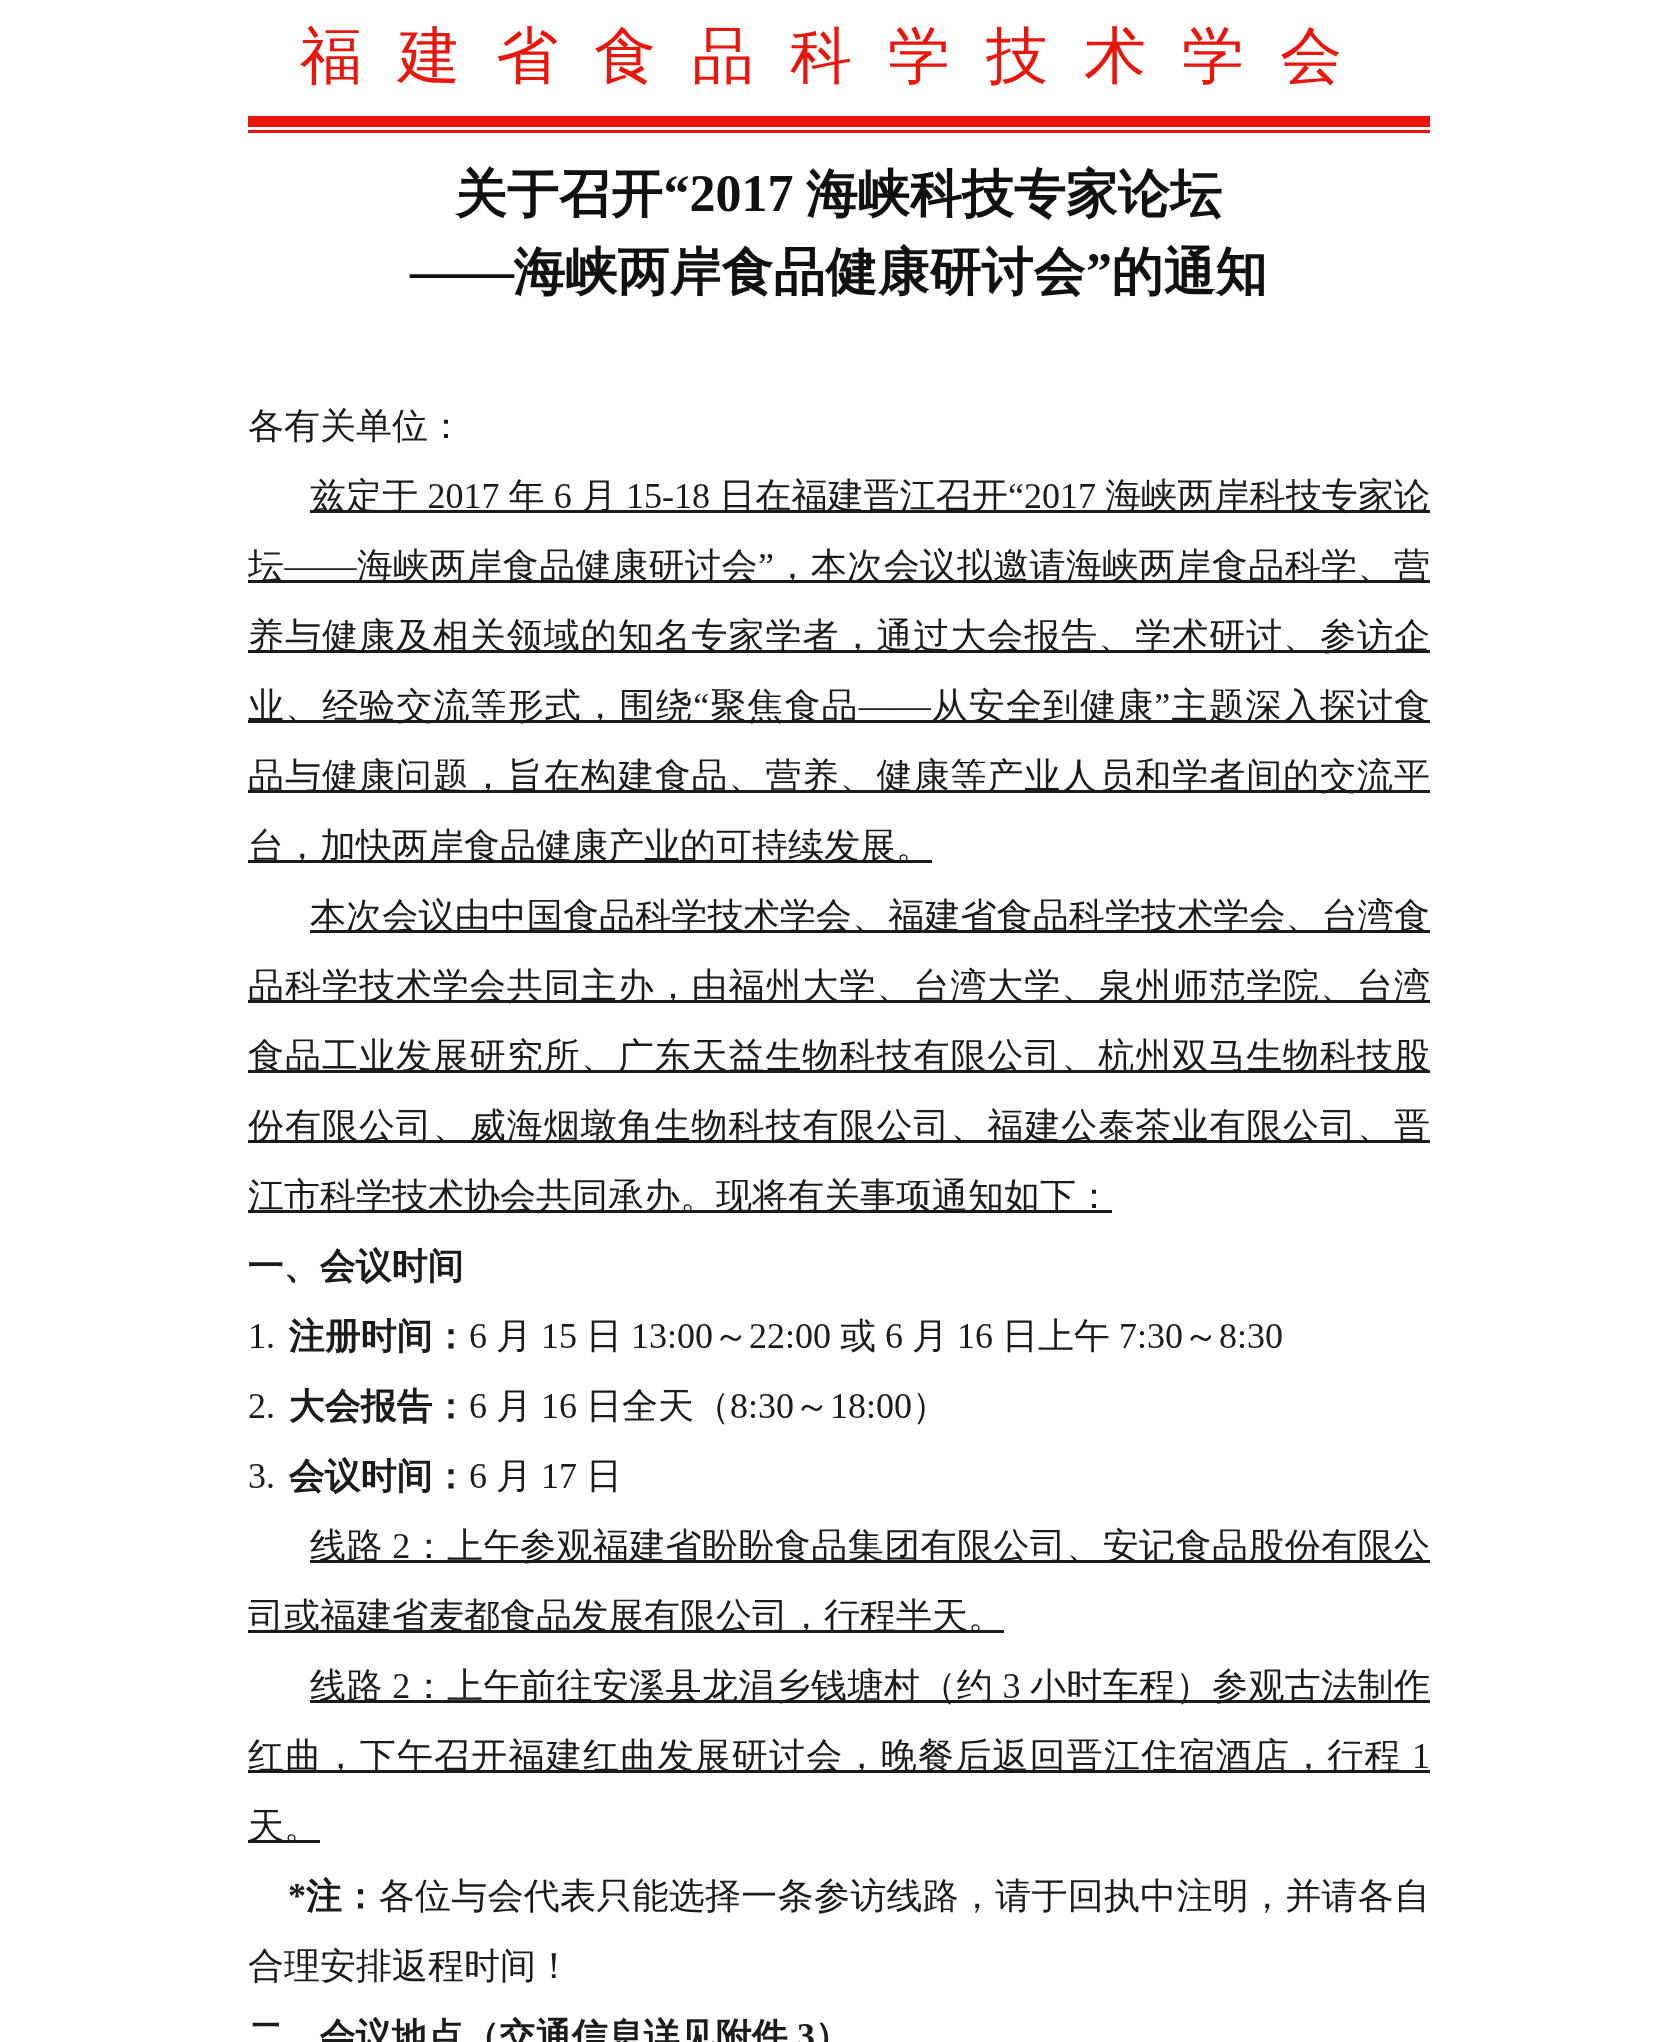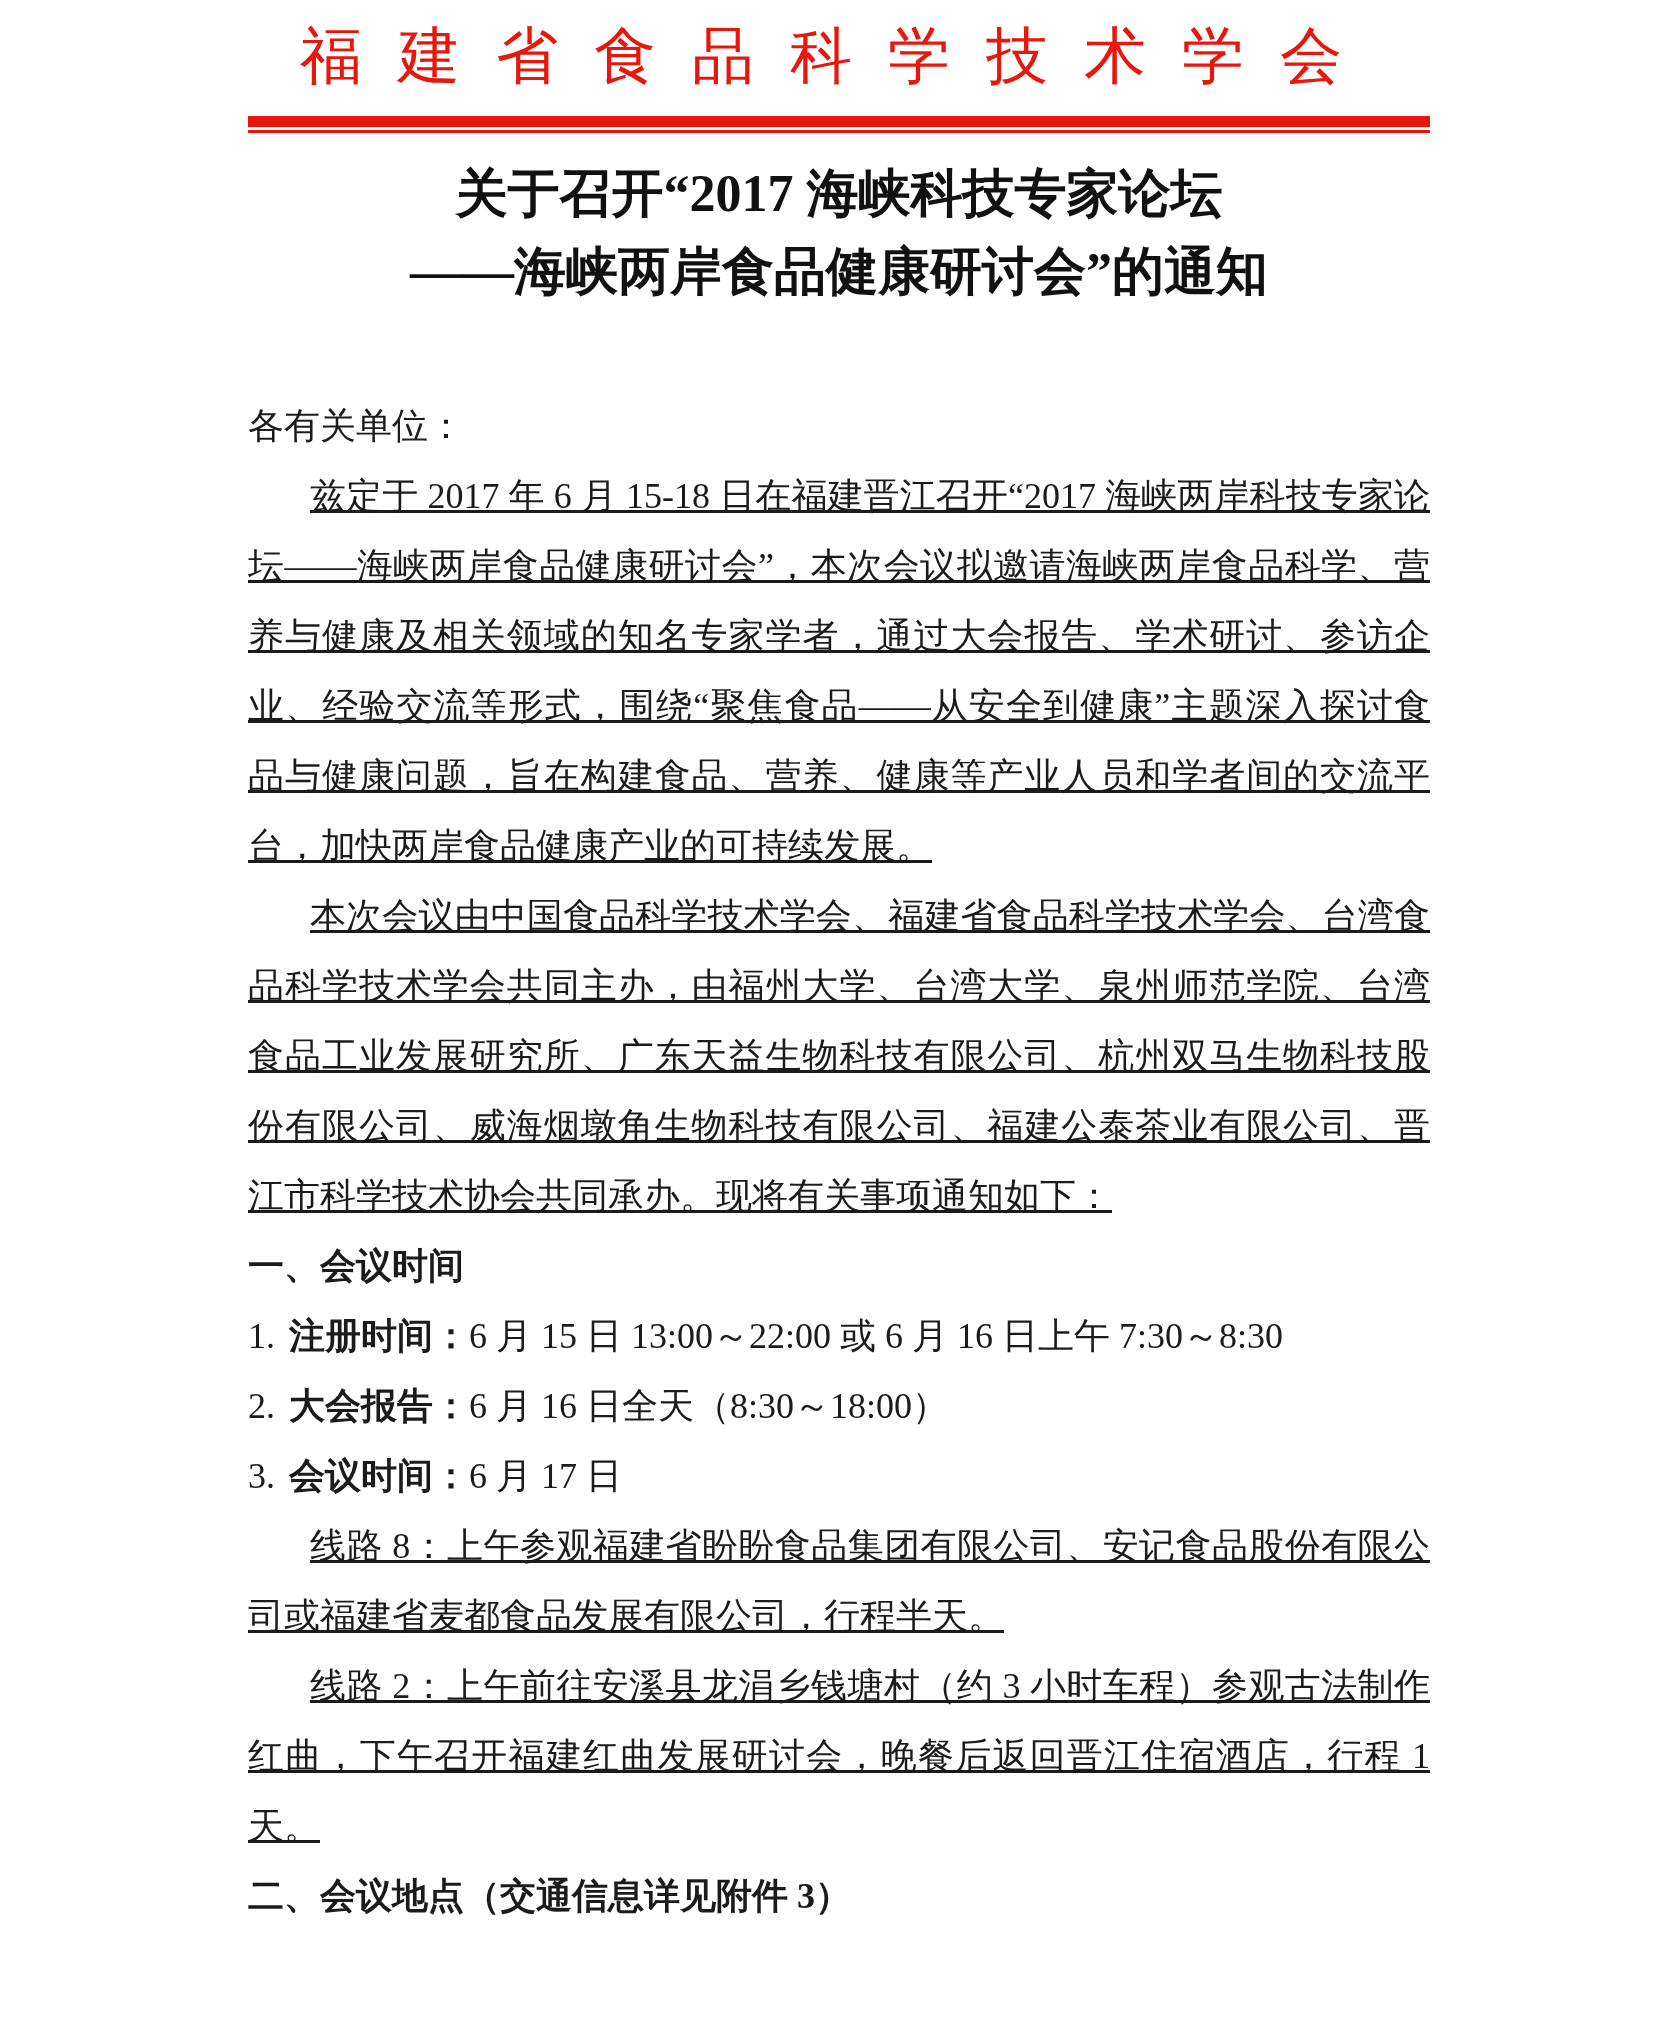--- a/index.html
+++ b/index.html
@@ -92,22 +92,25 @@
       </p>
 
       <p class="para">
         <span class="num">2.</span><span class="b">大会报告：</span><span>6 月 16 日全天（8:30～18:00）</span>
       </p>
 
       <p class="para">
         <span class="num">3.</span><span class="b">会议时间：</span><span>6 月 17 日</span>
       </p>
 
-      <p class="para indent">线路 8：上午参观福建省盼盼食品集团有限公司、安记食品股份有限公司或福建省麦都食品发展有限公司，行程半天。</p>
+      <p class="para indent">线路 2：上午参观福建省盼盼食品集团有限公司、安记食品股份有限公司或福建省麦都食品发展有限公司，行程半天。</p>
 
       <p class="para indent">线路 2：上午前往安溪县龙涓乡钱塘村（约 3 小时车程）参观古法制作红曲，下午召开福建红曲发展研讨会，晚餐后返回晋江住宿酒店，行程 1 天。</p>
 
+      <p class="para note">
+        <span class="b">*注：</span><span>各位与会代表只能选择一条参访线路，请于回执中注明，并请各自合理安排返程时间！</span>
+      </p>
 
       <p class="para heading">二、会议地点（交通信息详见附件 3）</p>
 
     </div>
   </div>
 </div>
 
 </body></html>

